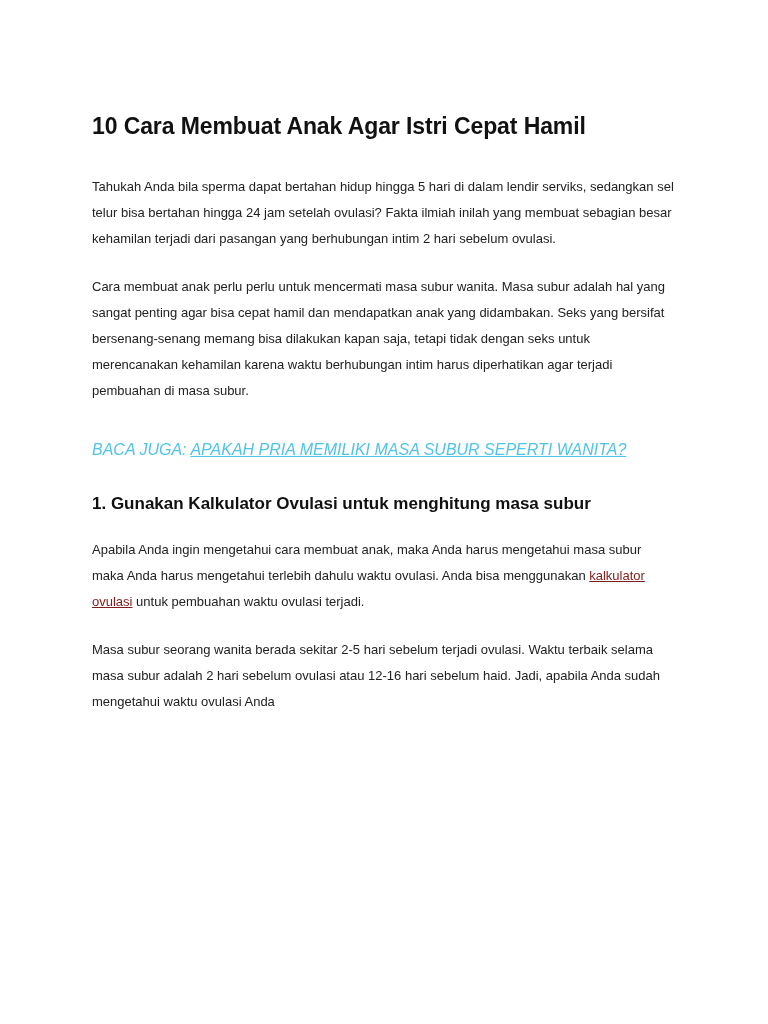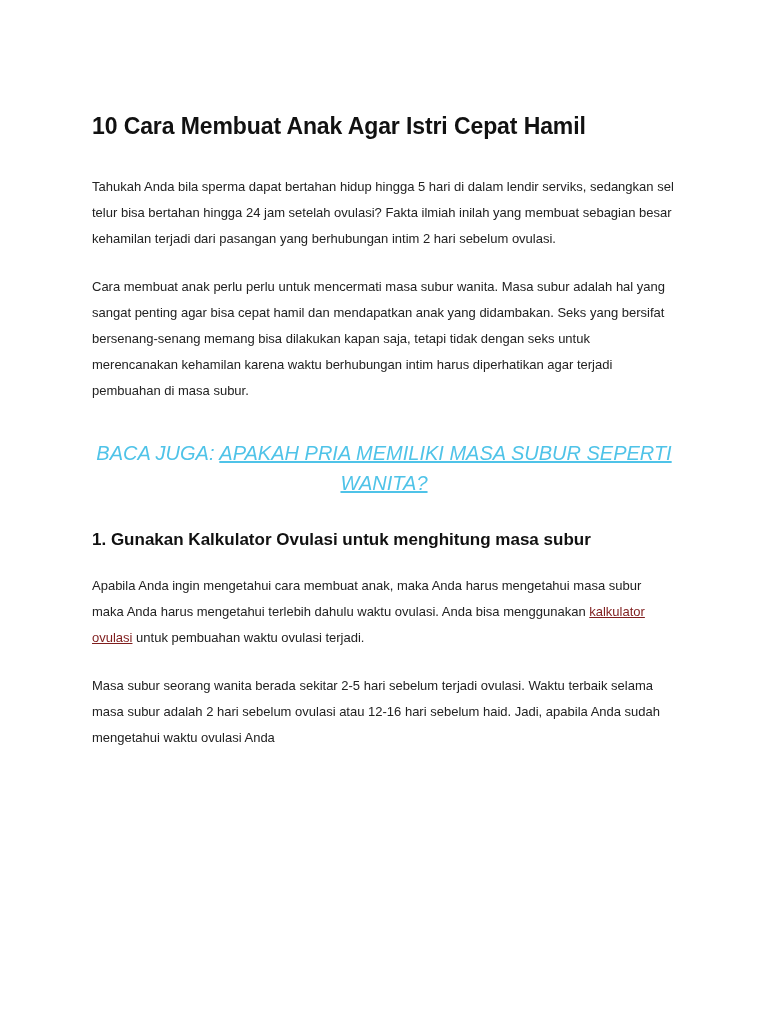--- a/index.html
+++ b/index.html
@@ -39,22 +39,22 @@
     font-size: 13px;
     line-height: 2.0;
     margin: 0 0 22px 0;
     color: #222222;
     text-align: left;
   }
   p.body-text:last-child {
     margin-bottom: 0;
   }
   .callout {
-    text-align: center;
-    font-size: 20px;
+    text-align: left;
+    font-size: 16px;
     font-style: italic;
     line-height: 1.5;
     color: #4fc3e8;
     margin: 34px 0 30px 0;
   }
   .callout .label {
     font-style: italic;
   }
   .callout a {
     color: #4fc3e8;

